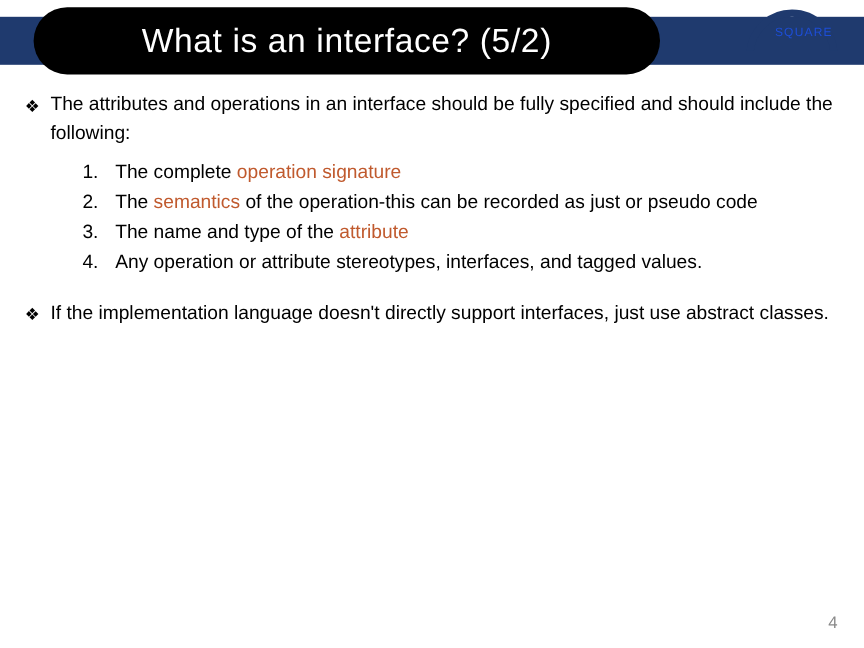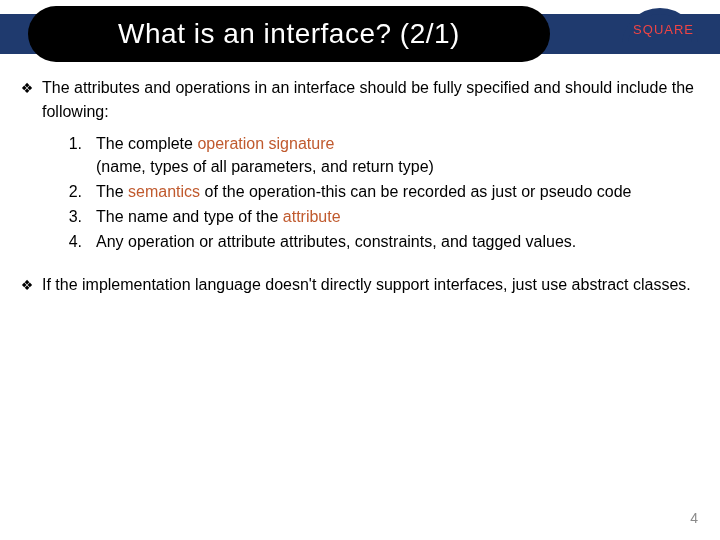--- a/index.html
+++ b/index.html
@@ -49,22 +49,22 @@
     width: 76px;
     height: 76px;
     border: 6px solid #1f3a6e;
     border-radius: 50%;
     margin-top: 6px;
   }
   .logo-text {
     position: absolute;
     top: 22px;
     right: 26px;
-    color: #ef4444;
-    font-size: 13px;
+    color: #1d4ed8;
+    font-size: 10px;
     letter-spacing: 1px;
     font-weight: 400;
   }
   .content {
     position: absolute;
     top: 76px;
     left: 20px;
     right: 20px;
   }
   .bullet-row {
@@ -123,58 +123,57 @@
 <body>
 
 <div class="header-bar"></div>
 
 <div class="logo-arc">
   <div class="logo-arc-inner"></div>
 </div>
 <div class="logo-text">SQUARE</div>
 
 <div class="title-pill">
-  <div class="title-text">What is an interface? (2/1)</div>
+  <div class="title-text">What is an interface? (5/2)</div>
 </div>
 
 <div class="content">
 
   <div class="bullet-row">
     <div class="diamond">❖</div>
     <div class="bullet-text">The attributes and operations in an interface should be fully specified and should include the following:</div>
   </div>
 
   <div class="ol">
 
     <div class="ol-row">
       <div class="ol-num">1.</div>
       <div class="ol-text">
         <span>The complete </span><span class="hl">operation signature</span><span></span><br>
-        <span>(name, types of all parameters, and return type)</span>
       </div>
     </div>
 
     <div class="ol-row">
       <div class="ol-num">2.</div>
       <div class="ol-text">
         <span>The </span><span class="hl">semantics</span><span> of the operation-this can be recorded as just or pseudo code</span>
       </div>
     </div>
 
     <div class="ol-row">
       <div class="ol-num">3.</div>
       <div class="ol-text">
         <span>The name and type of the </span><span class="hl">attribute</span><span></span>
       </div>
     </div>
 
     <div class="ol-row">
       <div class="ol-num">4.</div>
       <div class="ol-text">
-        <span>Any operation or attribute attributes, constraints, and tagged values.</span>
+        <span>Any operation or attribute stereotypes, interfaces, and tagged values.</span>
       </div>
     </div>
 
   </div>
 
   <div class="bullet-row" style="margin-top:18px;">
     <div class="diamond">❖</div>
     <div class="bullet-text">If the implementation language doesn't directly support interfaces, just use abstract classes.</div>
   </div>
 

